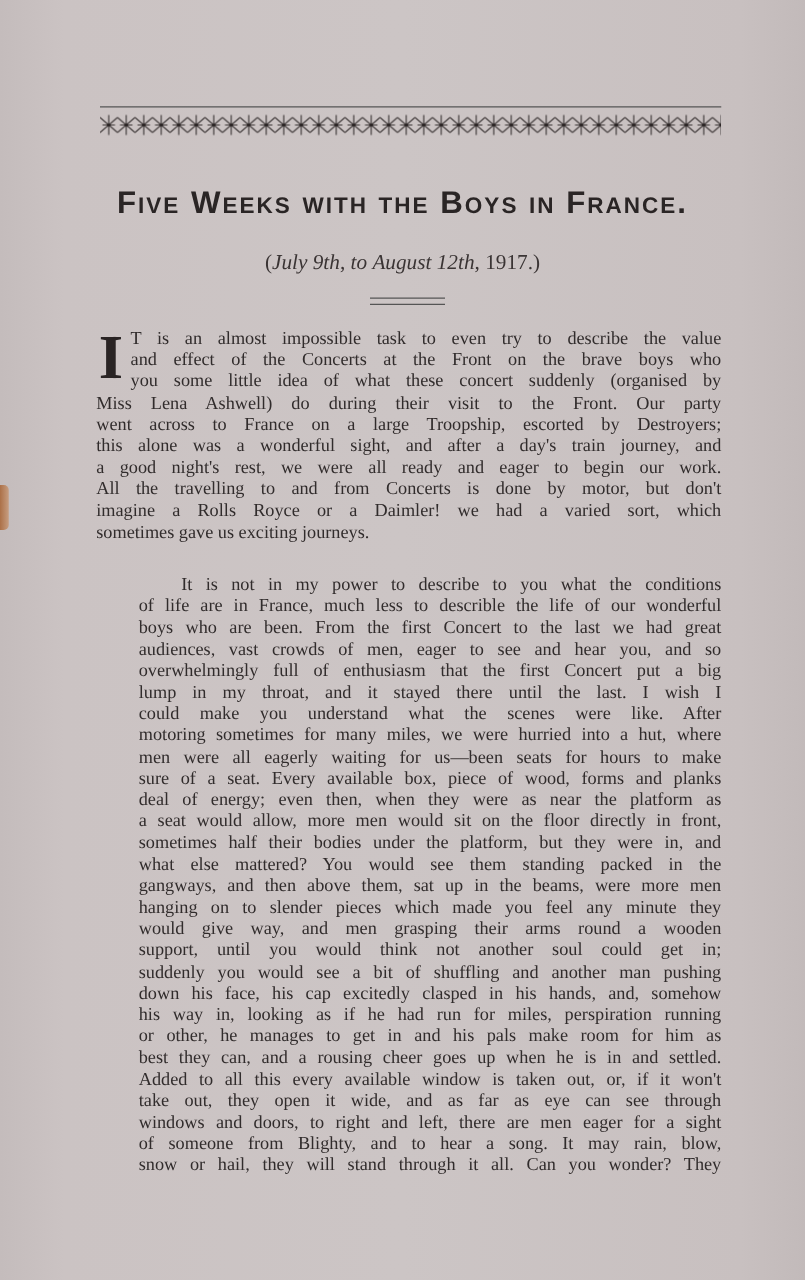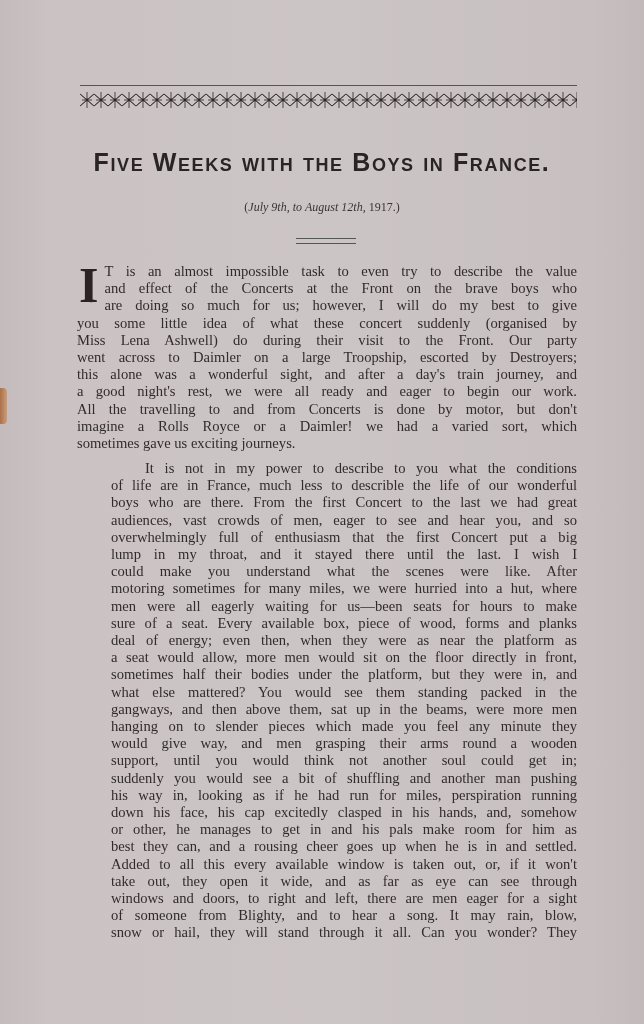--- a/index.html
+++ b/index.html
@@ -61,21 +61,21 @@
       color: #2a2525;
       font-weight: bold;
       margin: 0;
     }
     .subtitle {
       position: absolute;
       left: 0;
       width: 644px;
       top: 200px;
       text-align: center;
-      font-size: 12px;
+      font-size: 17px;
       color: #3a3434;
     }
     .subtitle .it { font-style: italic; }
     .double-rule {
       position: absolute;
       left: 296px;
       top: 238px;
       width: 60px;
       height: 4px;
       border-top: 1px solid #555;
@@ -137,53 +137,52 @@
   <h1 class="title">Five Weeks with the Boys in France.</h1>
 
   <div class="subtitle"><span>(</span><span class="it">July 9th,</span> <span class="it">to</span> <span class="it">August 12th,</span> <span>1917.)</span></div>
 
   <div class="double-rule"></div>
 
   <div class="body-text p1">
     <span class="dropcap">I</span>
     <span class="line">T is an almost impossible task to even try to describe the value</span>
     <span class="line">and effect of the Concerts at the Front on the brave boys who</span>
-    <span class="line">are doing so much for us; however, I will do my best to give</span>
     <span class="line">you some little idea of what these concert suddenly (organised by</span>
     <span class="line">Miss Lena Ashwell) do during their visit to the Front. Our party</span>
-    <span class="line">went across to Daimler on a large Troopship, escorted by Destroyers;</span>
+    <span class="line">went across to France on a large Troopship, escorted by Destroyers;</span>
     <span class="line">this alone was a wonderful sight, and after a day's train journey, and</span>
     <span class="line">a good night's rest, we were all ready and eager to begin our work.</span>
     <span class="line">All the travelling to and from Concerts is done by motor, but don't</span>
     <span class="line">imagine a Rolls Royce or a Daimler! we had a varied sort, which</span>
     <span class="line last">sometimes gave us exciting journeys.</span>
   </div>
 
   <div class="body-text p2">
     <span class="line" style="padding-left:34px">It is not in my power to describe to you what the conditions</span>
     <span class="line">of life are in France, much less to describle the life of our wonderful</span>
-    <span class="line">boys who are there. From the first Concert to the last we had great</span>
+    <span class="line">boys who are been. From the first Concert to the last we had great</span>
     <span class="line">audiences, vast crowds of men, eager to see and hear you, and so</span>
     <span class="line">overwhelmingly full of enthusiasm that the first Concert put a big</span>
     <span class="line">lump in my throat, and it stayed there until the last. I wish I</span>
     <span class="line">could make you understand what the scenes were like. After</span>
     <span class="line">motoring sometimes for many miles, we were hurried into a hut, where</span>
     <span class="line">men were all eagerly waiting for us—been seats for hours to make</span>
     <span class="line">sure of a seat. Every available box, piece of wood, forms and planks</span>
     <span class="line">deal of energy; even then, when they were as near the platform as</span>
     <span class="line">a seat would allow, more men would sit on the floor directly in front,</span>
     <span class="line">sometimes half their bodies under the platform, but they were in, and</span>
     <span class="line">what else mattered? You would see them standing packed in the</span>
     <span class="line">gangways, and then above them, sat up in the beams, were more men</span>
     <span class="line">hanging on to slender pieces which made you feel any minute they</span>
     <span class="line">would give way, and men grasping their arms round a wooden</span>
     <span class="line">support, until you would think not another soul could get in;</span>
     <span class="line">suddenly you would see a bit of shuffling and another man pushing</span>
+    <span class="line">down his face, his cap excitedly clasped in his hands, and, somehow</span>
     <span class="line">his way in, looking as if he had run for miles, perspiration running</span>
-    <span class="line">down his face, his cap excitedly clasped in his hands, and, somehow</span>
     <span class="line">or other, he manages to get in and his pals make room for him as</span>
     <span class="line">best they can, and a rousing cheer goes up when he is in and settled.</span>
     <span class="line">Added to all this every available window is taken out, or, if it won't</span>
     <span class="line">take out, they open it wide, and as far as eye can see through</span>
     <span class="line">windows and doors, to right and left, there are men eager for a sight</span>
     <span class="line">of someone from Blighty, and to hear a song. It may rain, blow,</span>
     <span class="line">snow or hail, they will stand through it all. Can you wonder? They</span>
   </div>
 </div>
 

